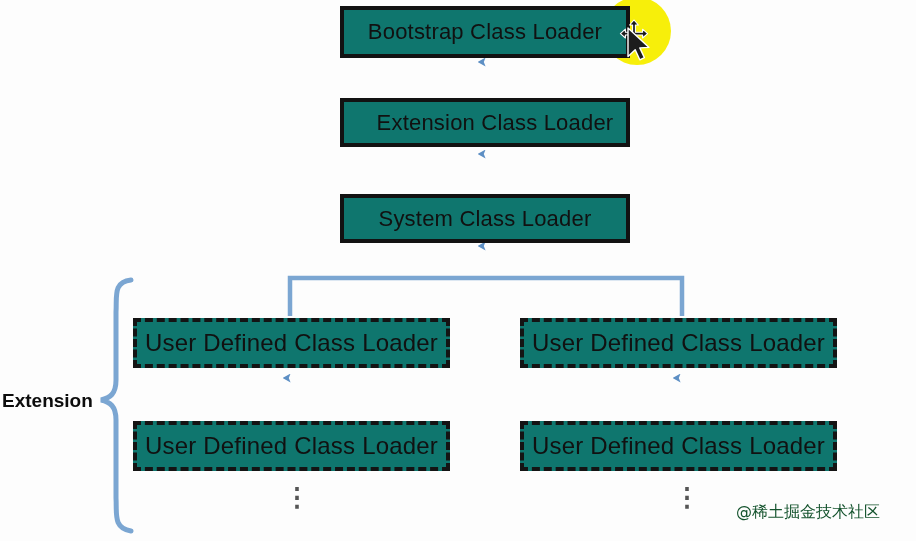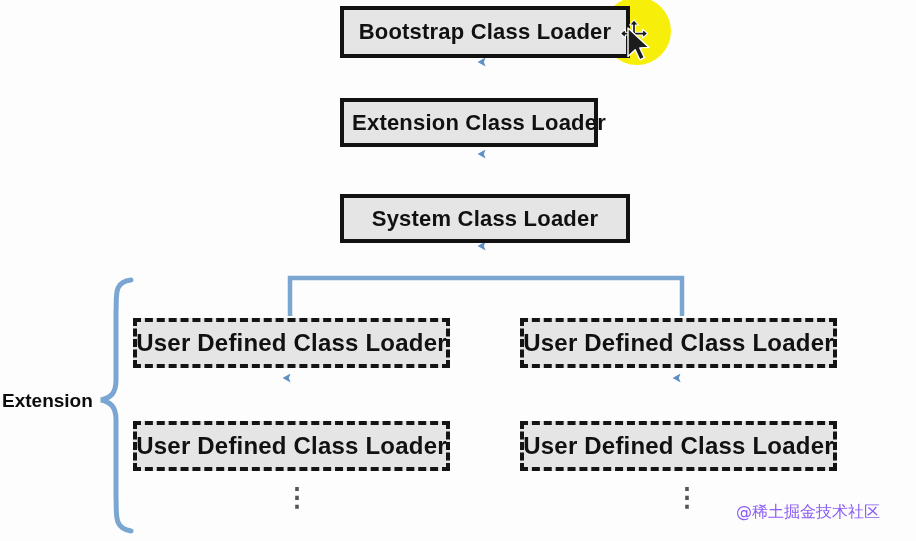--- a/index.html
+++ b/index.html
@@ -19,23 +19,23 @@
     left: 0; top: 0;
     width: 916px;
     height: 541px;
   }
   .node {
     position: absolute;
     box-sizing: border-box;
     display: flex;
     align-items: center;
     justify-content: center;
-    background: #e5e5e5;
+    background: #0f766e;
     color: #111111;
-    font-weight: bold;
+    font-weight: normal;
     letter-spacing: 0.2px;
     text-align: center;
     white-space: nowrap;
   }
   .solid-node {
     border: 4px solid #121212;
     font-size: 22px;
   }
   .dashed-node {
     border: 4px dashed #141414;
@@ -53,21 +53,21 @@
     font-size: 26px;
     line-height: 1;
     color: #555555;
     font-weight: bold;
     letter-spacing: 0;
     white-space: nowrap;
   }
   .watermark {
     position: absolute;
     font-size: 16px;
-    color: #8b5cf6;
+    color: #14532d;
     white-space: nowrap;
     font-family: "DejaVu Sans", sans-serif;
   }
   svg.overlay {
     position: absolute;
     left: 0; top: 0;
     width: 916px;
     height: 541px;
     pointer-events: none;
   }
@@ -118,21 +118,21 @@
              C 116 394, 110 398, 101 400
              C 110 402, 116 406, 116 420
              L116 498
              C 117 514, 113 528, 131 531" fill="none" stroke="#7ba6d2" stroke-width="5" stroke-linecap="round"></path>
   </svg>
 
   <div class="node solid-node" style="left:340px; top:6px; width:290px; height:52px;">
     <span>Bootstrap Class Loader</span>
   </div>
 
-  <div class="node solid-node" style="left:340px; top:98px; width:258px; height:49px;padding-left:20px;">
+  <div class="node solid-node" style="left:340px; top:98px; width:290px; height:49px;padding-left:20px;">
     <span>Extension Class Loader</span>
   </div>
 
   <div class="node solid-node" style="left:340px; top:194px; width:290px; height:49px;">
     <span>System Class Loader</span>
   </div>
 
   <div class="node dashed-node" style="left:133px; top:318px; width:317px; height:50px;">
     <span>User Defined Class Loader</span>
   </div>

